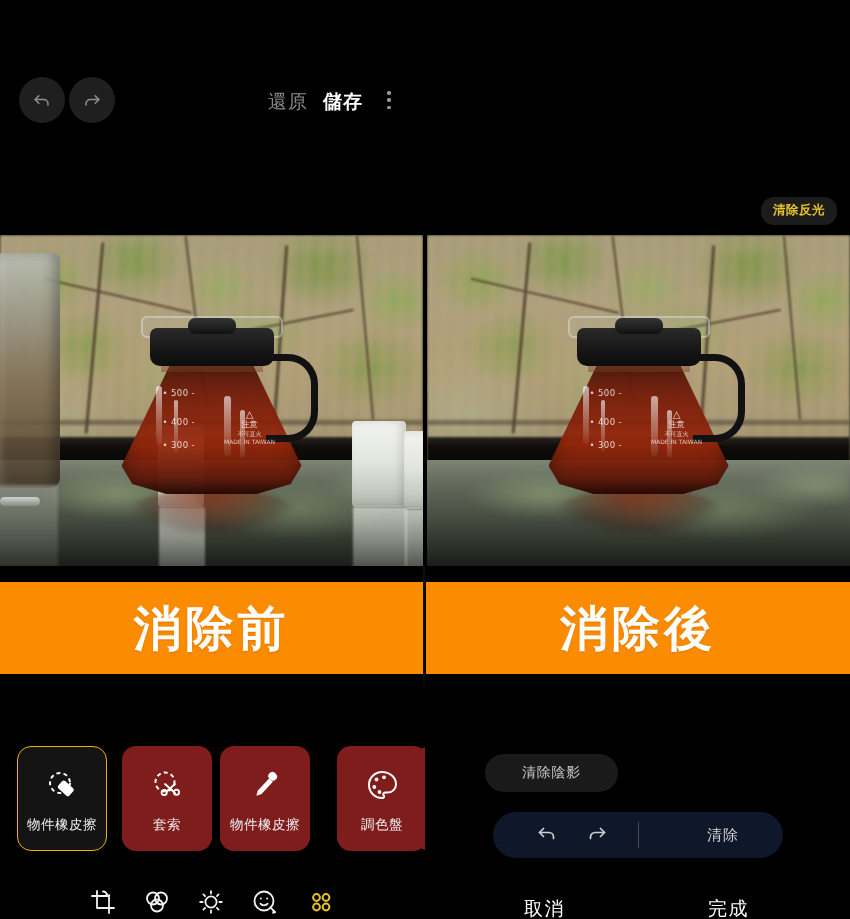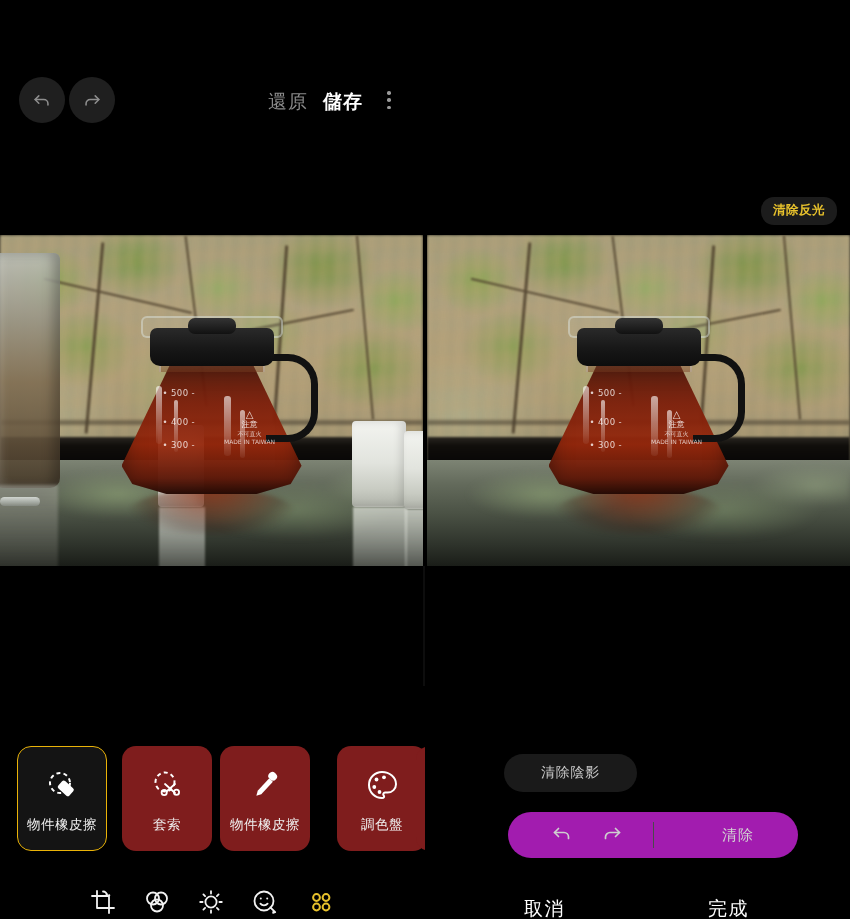--- a/index.html
+++ b/index.html
@@ -215,25 +215,25 @@
   .nav-item { position: absolute; top: 0; width: 46px; height: 46px; display: flex; align-items: center; justify-content: center; }
   #home-indicator-left { position: absolute; left: 137px; top: 908px; width: 150px; height: 5px; border-radius: 3px; background: #6d6d6d; }
 
   
   .right-panel { position: absolute; left: 426px; top: 700px; width: 424px; height: 140px; }
   .pill {
     position: absolute; height: 38px; border-radius: 19px; background: #1a1a1a;
     display: flex; align-items: center; justify-content: center;
     color: #c9c9c9; font-size: 14px; letter-spacing: .8px;
   }
-  #clear-shadow-btn { left: 78px; top: 18px; width: 133px; text-align: center; }
+  #clear-shadow-btn { left: 59px; top: 18px; width: 133px; text-align: center; }
   #clear-glare-btn  { left: 224px; top: 18px; width: 133px; }
   #history-bar {
-    position: absolute; left: 82px; top: 76px; width: 290px; height: 46px;
-    border-radius: 23px; background: #a21caf;
+    position: absolute; left: 67px; top: 76px; width: 290px; height: 46px;
+    border-radius: 23px; background: #0f172a;
   }
   .hist-btn { position: absolute; top: 9px; width: 28px; height: 28px; display: flex; align-items: center; justify-content: center; }
   #hist-undo { left: 40px; }
   #hist-redo { left: 90px; }
   #hist-sep  { position: absolute; left: 145px; top: 10px; width: 1px; height: 26px; background: #4a4a4a; }
   #clear-all-btn {
     position: absolute; left: 170px; top: 0; width: 120px; height: 46px;
     display: flex; align-items: center; justify-content: center;
     color: #d2d2d2; font-size: 15px; letter-spacing: 1px;
   }
@@ -382,20 +382,26 @@
               <div class="zy">注意</div>
               <div class="zy2">不可直火</div>
               <div class="mit">MADE IN TAIWAN</div>
             </div>
           </div>
         </div>
       </div>
     </div>
   </div>
 
+  <div class="banner" id="banner-before" style="background:#FB8B00">
+    <span class="banner-label">消除前</span>
+  </div>
+  <div class="banner" id="banner-after" style="background:#FB8B00">
+    <span class="banner-label">消除後</span>
+  </div>
   <div id="pane-divider"></div>
 
   <div class="tool-strip">
 
     <div class="tool-card selected" style="left:17px">
       <span class="tool-ico">
         <svg width="34" height="34" viewBox="0 0 34 34" fill="none">
           <circle cx="15" cy="15" r="10" stroke="#fff" stroke-width="2" stroke-dasharray="4 3.2"></circle>
           <g transform="rotate(42 20 19)">
             <rect x="14" y="14.5" width="15" height="10" rx="2.2" fill="#fff"></rect>

